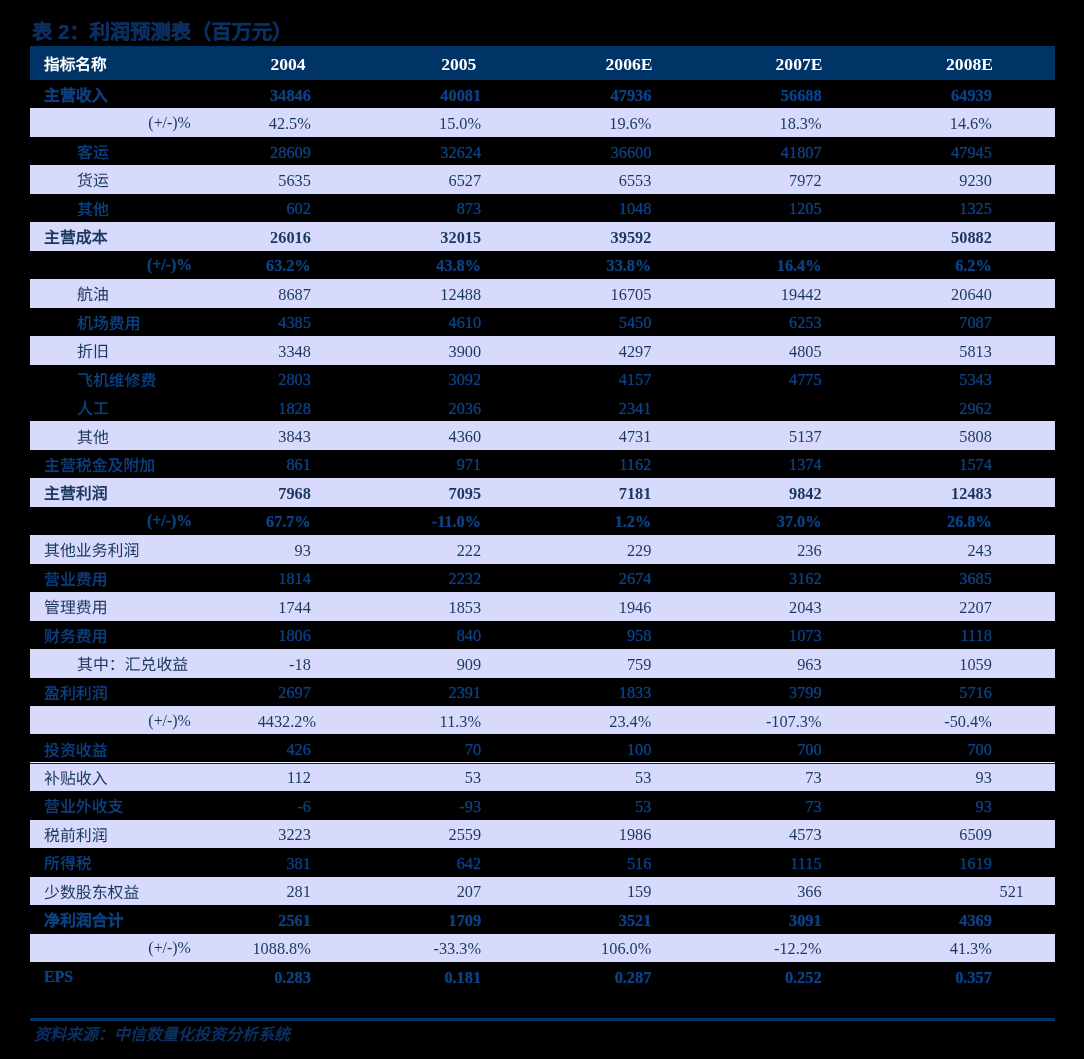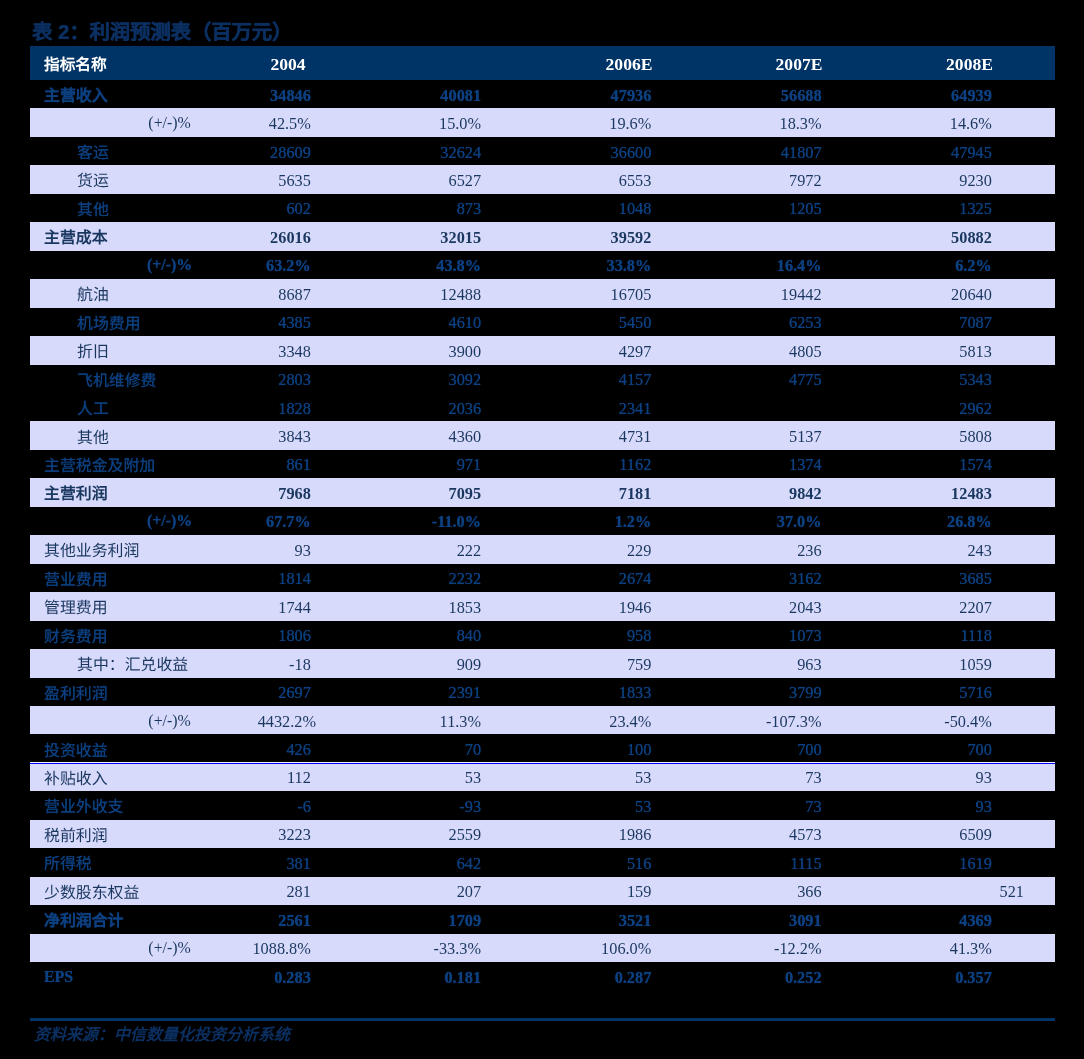--- a/index.html
+++ b/index.html
@@ -65,20 +65,21 @@
 <body>
 
 <div id="root">
 
   <div class="tbl-title">表 2：利润预测表（百万元）</div>
 
   <div class="tbl" id="tbl">
       <div class="trow hdr">
         <div class="lbl ind0">指标名称</div>
         <div class="val" style="left: 183px; width: 150px; justify-content: center;">2004</div>
+        <div class="val" style="left: 353.8px; width: 150px; justify-content: center;">2005</div>
         <div class="val" style="left: 524px; width: 150px; justify-content: center;">2006E</div>
         <div class="val" style="left: 694px; width: 150px; justify-content: center;">2007E</div>
         <div class="val" style="left: 864.5px; width: 150px; justify-content: center;">2008E</div>
       </div>
       <div class="trow odd bold">
         <div class="lbl ind0">主营收入</div>
         <div class="val" style="left: 130.8px; width: 150px; justify-content: flex-end;">34846</div>
         <div class="val" style="left: 301.05px; width: 150px; justify-content: flex-end;">40081</div>
         <div class="val" style="left: 471.3px; width: 150px; justify-content: flex-end;">47936</div>
         <div class="val" style="left: 641.55px; width: 150px; justify-content: flex-end;">56688</div>

